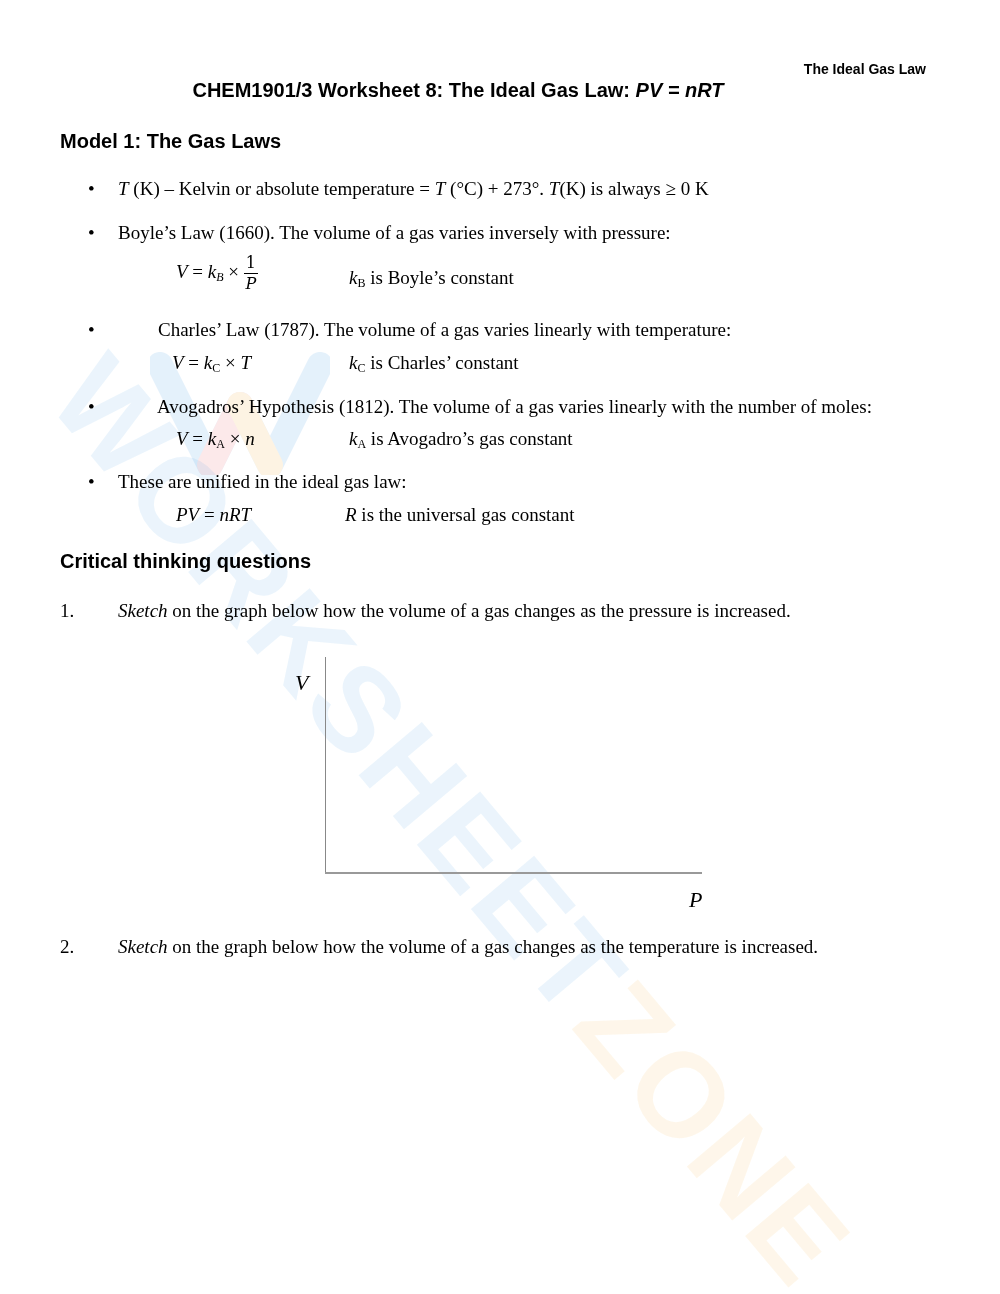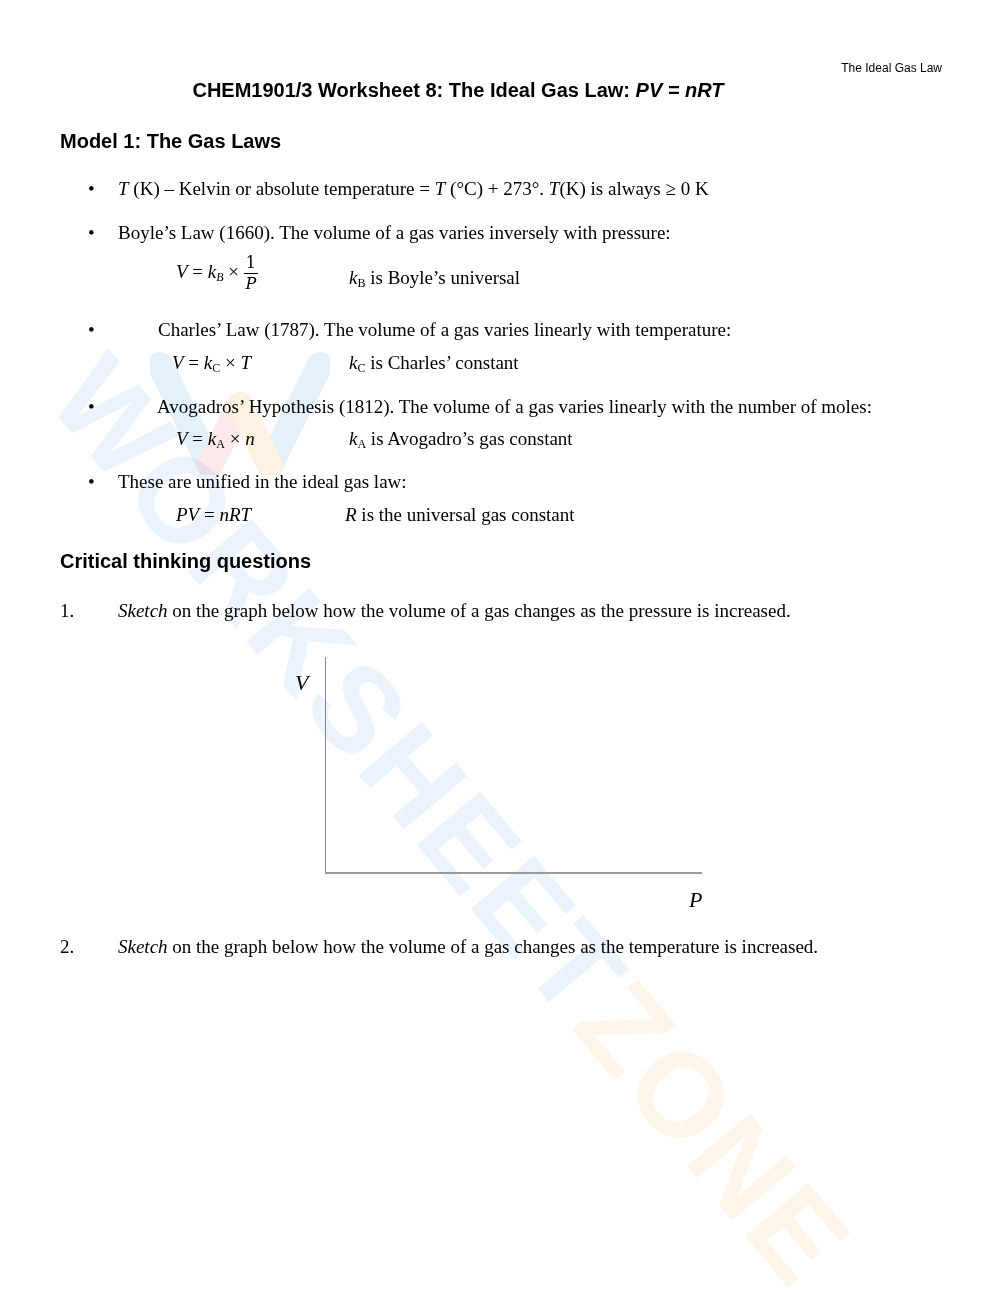--- a/index.html
+++ b/index.html
@@ -1,20 +1,20 @@
 <!DOCTYPE html>
 <html><head>
   <meta charset="utf-8">
   <style>
     html, body { margin: 0; padding: 0; background: #ffffff; }
     body { width: 1000px; height: 1294px; position: relative; overflow: hidden; color: #000; }
     .sans { font-family: "Liberation Sans", sans-serif; }
     .serif { font-family: "Liberation Serif", serif; }
     .abs { position: absolute; white-space: nowrap; }
-    .running-head { right: 58px; top: 61px; font-size: 12px; font-weight: normal; }
+    .running-head { right: 74px; top: 61px; font-size: 14px; font-weight: bold; }
     .title { left: 0; width: 916px; text-align: center; top: 79px; font-size: 20px; font-weight: bold; }
     .title i { font-style: italic; }
     .h2 { font-size: 20px; font-weight: bold; }
     .body { font-size: 19px; }
     .bullet { left: 88px; font-size: 19px; }
     i { font-style: italic; }
     sub { font-size: 12px; vertical-align: -3px; }
     .frac { display: inline-block; vertical-align: middle; text-align: center; font-family: "DejaVu Serif", serif; font-size: 16px; line-height: 20px; }
     .frac .num { display: block; border-bottom: 1px solid #000; padding: 0 2px; }
     .frac .den { display: block; font-style: italic; }
@@ -49,21 +49,21 @@
 <div class="abs serif body" style="left:118px; top:178px;">
   <i>T</i><span> (K) – Kelvin or absolute temperature = </span><i>T</i><span> (°C) + 273°. </span><i>T</i><span>(K) is always ≥ 0 K</span>
 </div>
 
 <div class="abs serif bullet" style="top:222px;">•</div>
 <div class="abs serif body" style="left:118px; top:222px;">Boyle’s Law (1660). The volume of a gas varies inversely with pressure:</div>
 <div class="abs serif body" style="left:176px; top:253px;">
   <i>V</i><span> = </span><i>k</i><sub><i>B</i></sub><span> × </span><span class="frac"><span class="num">1</span><span class="den">P</span></span>
 </div>
 <div class="abs serif body" style="left:349px; top:267px;">
-  <i>k</i><sub>B</sub><span> is Boyle’s universal</span>
+  <i>k</i><sub>B</sub><span> is Boyle’s constant</span>
 </div>
 
 <div class="abs serif bullet" style="top:319px;">•</div>
 <div class="abs serif body" style="left:118px; top:319px;margin-left:40px;">Charles’ Law (1787). The volume of a gas varies linearly with temperature:</div>
 <div class="abs serif body" style="left:172px; top:352px;">
   <i>V</i><span> = </span><i>k</i><sub>C</sub><span> × </span><i>T</i>
 </div>
 <div class="abs serif body" style="left:349px; top:352px;">
   <i>k</i><sub>C</sub><span> is Charles’ constant</span>
 </div>

